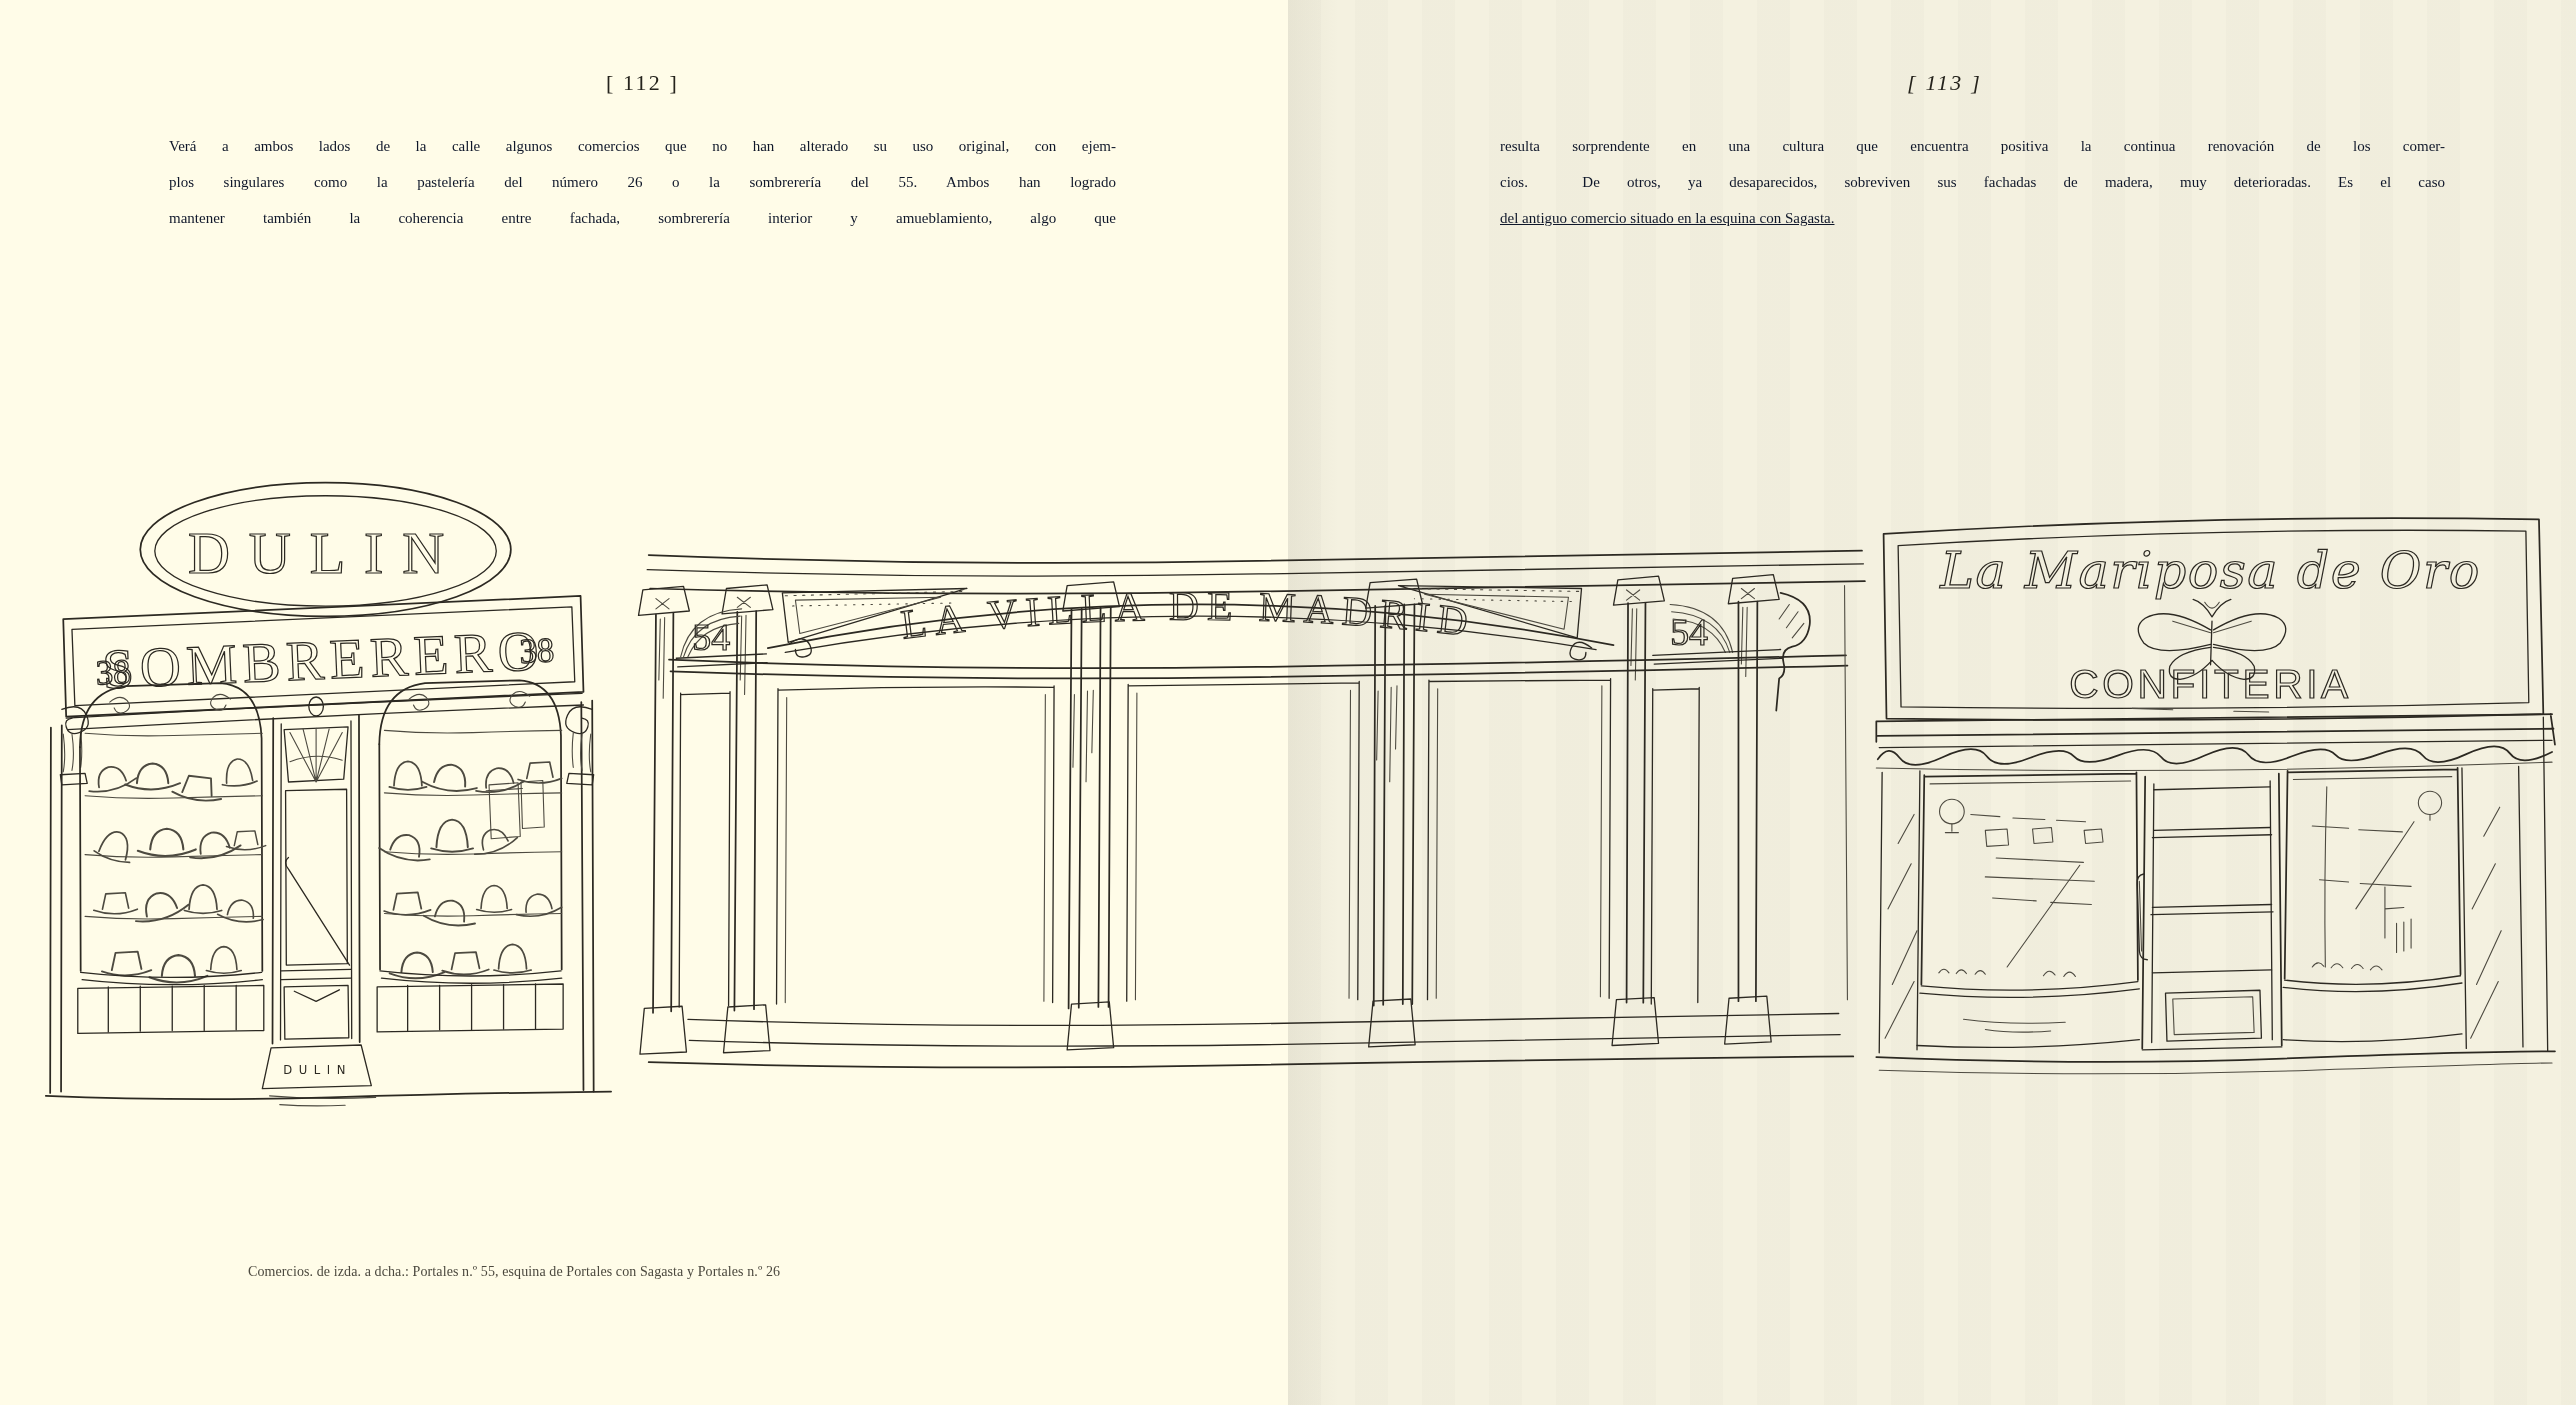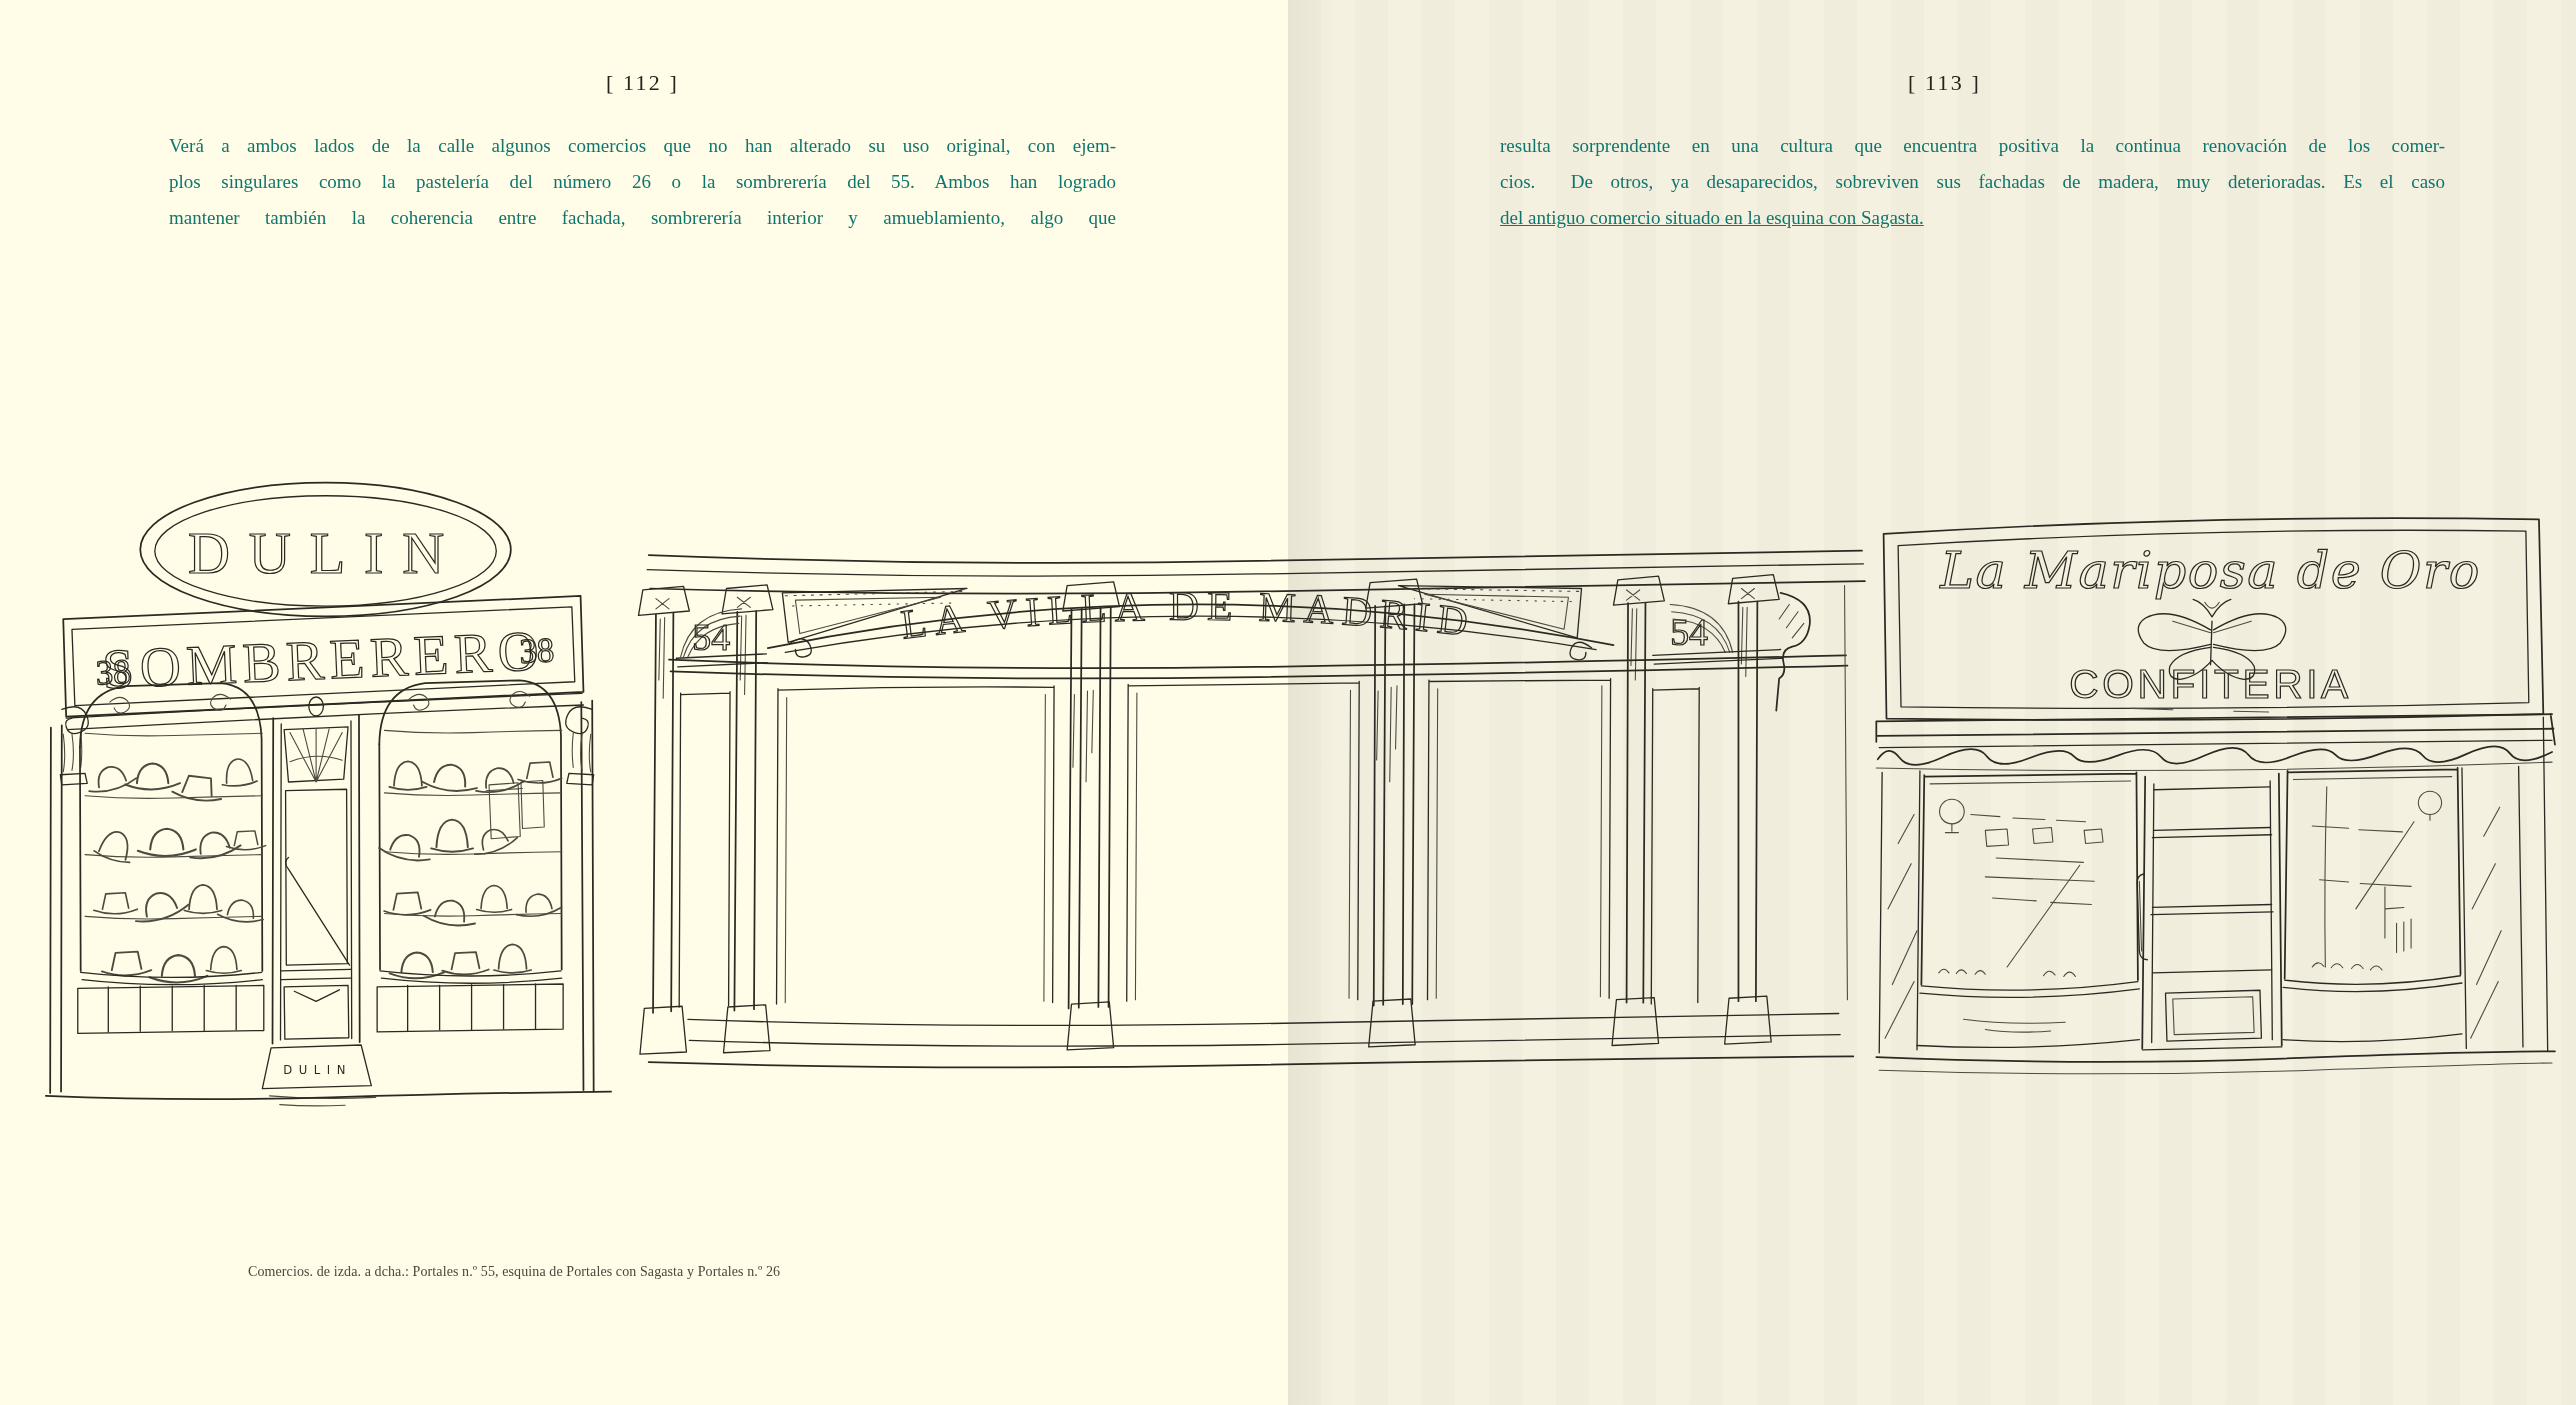--- a/index.html
+++ b/index.html
@@ -7,22 +7,22 @@
   #stage{position:absolute;left:0;top:0;width:2576px;height:1405px;background:#fffce8;}
   .page{position:absolute;top:0;height:1405px;}
   #page-left{left:0;width:1288px;background:#fffce8;}
   #page-right{left:1288px;width:1288px;
     background:#f4f1e0;
     background-image:
       linear-gradient(90deg, rgba(90,85,60,0.06), rgba(90,85,60,0.0) 51px),
       repeating-linear-gradient(90deg, rgba(0,0,0,0.014) 0 33px, rgba(0,0,0,0) 33px 67px);}
   .folio{position:absolute;top:70px;text-align:center;font-size:22px;letter-spacing:2.2px;color:#25231c;}
   #folio-112{left:169px;width:947px;}
-  #folio-113{left:1472px;width:945px;}
-  .para{position:absolute;top:128px;color:#0f766e;font-size:19px;line-height:36px;}
+  #folio-113{left:1472px;width:945px;font-style:italic;}
+  .para{position:absolute;top:128px;color:#0f172a;font-size:15px;line-height:36px;}
   #para-left{left:169px;width:947px;}
   #para-right{left:1472px;width:945px;margin-left:28px;}
   .line-j{text-align:justify;text-align-last:justify;white-space:normal;}
   .line-n{text-align:left;text-decoration:underline;}
   #caption{position:absolute;left:248px;top:1264px;font-size:14px;color:#4b483e;letter-spacing:0.1px;}
   svg{position:absolute;overflow:visible;}
   #svg-dulin{left:40px;top:462px;}
   #svg-villa{left:647px;top:542px;}
   #svg-mariposa{left:1876px;top:502px;}
   .ink{stroke:#2c2922;fill:none;stroke-width:2.4;stroke-linecap:round;stroke-linejoin:round;}

